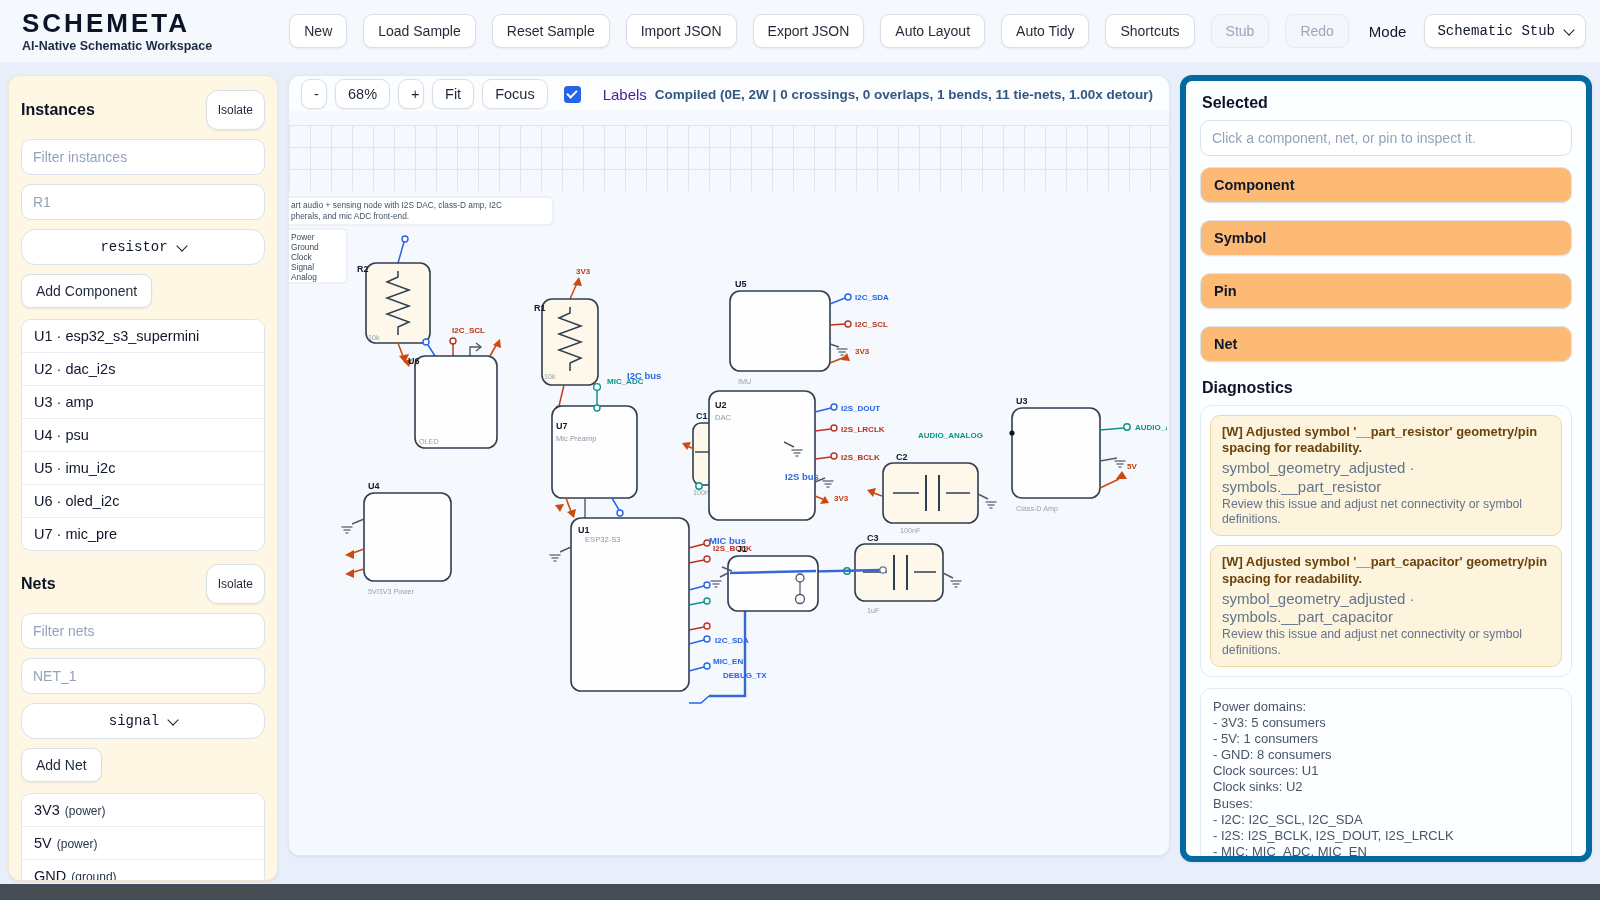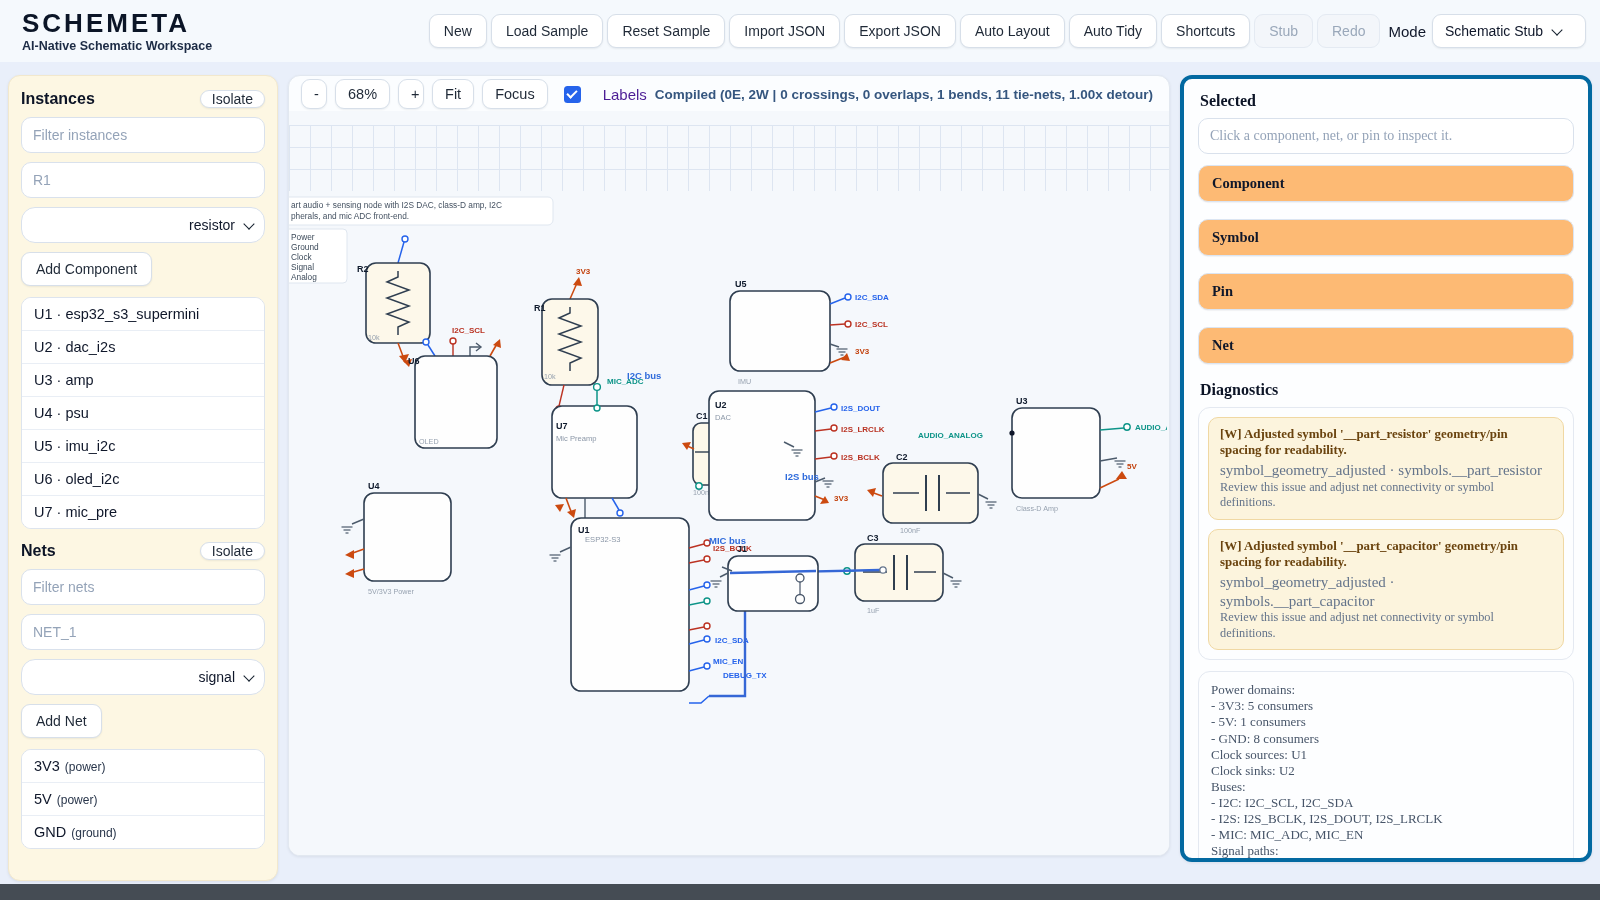--- a/index.html
+++ b/index.html
@@ -3,44 +3,44 @@
 <meta charset="utf-8">
 <style>
   html,body{margin:0;padding:0;}
   body{width:1600px;height:900px;overflow:hidden;background:#e9effa;
        font-family:"Liberation Sans",sans-serif;color:#0f172a;position:relative;}
   
   .hdr{display:flex;align-items:center;height:62px;padding:0 14px 0 22px;background:#f5f9fd;}
   .logo-block{display:flex;flex-direction:column;justify-content:center;}
   .logo{font-size:26px;font-weight:800;letter-spacing:3px;color:#0b1527;line-height:1.1;}
   .tagline{font-size:12.5px;font-weight:600;color:#1c2b45;margin-top:2px;}
-  .hdr-tools{display:flex;align-items:center;gap:4px;margin-left:auto;}
+  .hdr-tools{display:flex;align-items:center;gap:16px;margin-left:auto;}
   .btn{background:#fff;border:1px solid #d7dfe9;border-radius:9px;padding:8px 14px;
        font-size:14px;color:#1f2937;font-family:inherit;box-shadow:0 1px 2px rgba(15,23,42,.07);
        white-space:nowrap;cursor:pointer;}
   .btn.disabled{color:#9aa8ba;background:#f3f6fa;border-color:#e4eaf2;box-shadow:none;}
   .mode-label{font-size:15px;color:#0f172a;margin:0 2px 0 4px;}
   .selectbox{background:#fff;border:1px solid #d7dfe9;border-radius:9px;padding:8px 12px;
-       font-size:14px;display:flex;align-items:center;gap:10px;box-shadow:0 1px 2px rgba(15,23,42,.07);cursor:pointer;}
+       font-size:14px;display:flex;align-items:center;gap:10px;box-shadow:0 1px 2px rgba(15,23,42,.07);cursor:pointer;font-family:Liberation Mono, monospace;}
   .chev{width:7px;height:7px;border-right:1.6px solid #15202e;border-bottom:1.6px solid #15202e;
        transform:rotate(45deg);margin-top:-3px;flex:0 0 auto;}
   
   .main{display:flex;gap:10px;padding:13px 8px 0 8px;align-items:flex-start;}
   .panel{border-radius:12px;box-shadow:0 1px 3px rgba(15,23,42,.08);box-sizing:border-box;}
   .left{width:270px;height:806px;background:#fdf7e3;border:1px solid #f2e8cd;padding:12px;overflow:hidden;flex:0 0 auto;}
   .center{flex:1;height:781px;background:#fbfdff;border:1px solid #e2e8f0;overflow:hidden;display:flex;flex-direction:column;}
-  .right{width:412px;height:787px;background:#fdfeff;border:4px solid #0369a1;padding:13px 14px;overflow:hidden;flex:0 0 auto;font-family:Liberation Serif, serif;}
+  .right{width:412px;height:787px;background:#fdfeff;border:6px solid #0369a1;padding:13px 14px;overflow:hidden;flex:0 0 auto;}
   
   .sec-head{display:flex;align-items:center;justify-content:space-between;margin:2px 0 9px 0;}
   .sec-title{font-size:16px;font-weight:700;color:#0c1426;}
-  .btn.small{padding:0 11px;font-size:14px;border-radius:12px;}
+  .btn.small{padding:12px 11px;font-size:12px;border-radius:12px;}
   .tb{width:100%;box-sizing:border-box;background:#fff;border:1px solid #d9e1ec;border-radius:10px;
       padding:9px 11px;font-size:14px;font-family:inherit;color:#0f172a;margin-bottom:9px;}
   .tb::placeholder{color:#94a3b8;}
-  .selectbox.full{width:100%;box-sizing:border-box;justify-content:flex-end;border-radius:14px;
+  .selectbox.full{width:100%;box-sizing:border-box;justify-content:center;border-radius:14px;
       border-color:#d9e1ec;margin-bottom:9px;box-shadow:none;padding:9px 11px;}
   .list{background:#fff;border:1px solid #dde4ee;border-radius:10px;overflow:hidden;margin-bottom:13px;}
   .list-row{padding:8px 12px;font-size:14.5px;color:#0f172a;border-top:1px solid #e9eef5;background:#fff;cursor:pointer;}
   .list-row:first-child{border-top:none;}
   .net-kind{font-size:12px;color:#28354a;margin-left:5px;}
   
   .cv-toolbar{display:flex;align-items:center;gap:8px;padding:7px 12px 6px 12px;height:35px;box-sizing:border-box;}
   .cv-toolbar .btn{padding:6px 12px;font-size:14.5px;border-radius:9px;}
   .chk{width:17px;height:17px;background:#2563eb;border-radius:3.5px;position:relative;flex:0 0 auto;cursor:pointer;}
   .chk::after{content:"";position:absolute;left:5.5px;top:2.5px;width:4px;height:8px;

